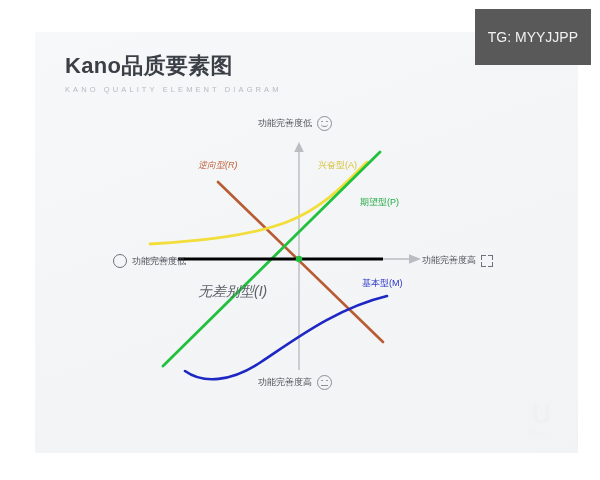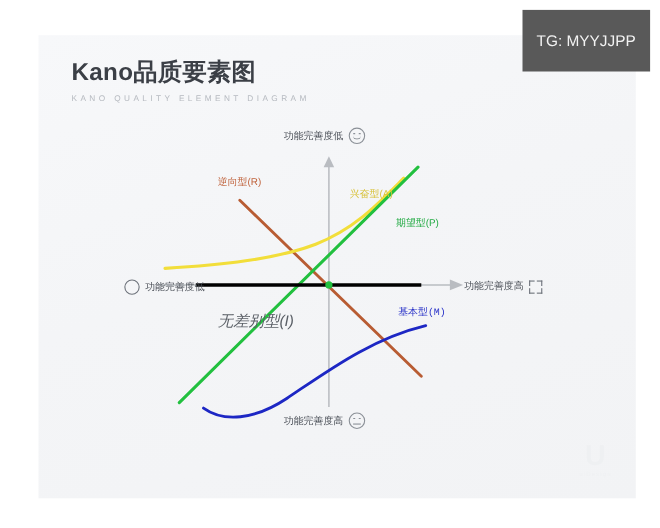--- a/index.html
+++ b/index.html
@@ -128,24 +128,24 @@
   .square-icon i:nth-child(2){ right:0; top:0; border-left:none; border-bottom:none; }
   .square-icon i:nth-child(3){ left:0; bottom:0; border-right:none; border-top:none; }
   .square-icon i:nth-child(4){ right:0; bottom:0; border-left:none; border-top:none; }
 
   
   .curve-label {
     position: absolute;
     font-size: 9px;
     white-space: nowrap;
   }
-  #label-r { left: 163px; top: 127px; color: #c0633c; }
-  #label-a { left: 283px; top: 138px; color: #d8c23a; }
+  #label-r { left: 163px; top: 127px; color: #c0633c; font-style: italic; }
+  #label-a { left: 283px; top: 127px; color: #d8c23a; }
   #label-p { left: 325px; top: 164px; color: #24ab45; }
-  #label-m { left: 327px; top: 245px; color: #2a33c8; font-family: Liberation Mono, monospace; }
+  #label-m { left: 327px; top: 245px; color: #2a33c8; }
   #label-i { left: 163px; top: 251px; color: #5a5f66; font-size: 14px; font-style: italic; }
 
   
   #brand-watermark {
     position: absolute;
     right: 22px; bottom: 18px;
     text-align: center;
     opacity: 0.55;
     pointer-events: none;
   }

